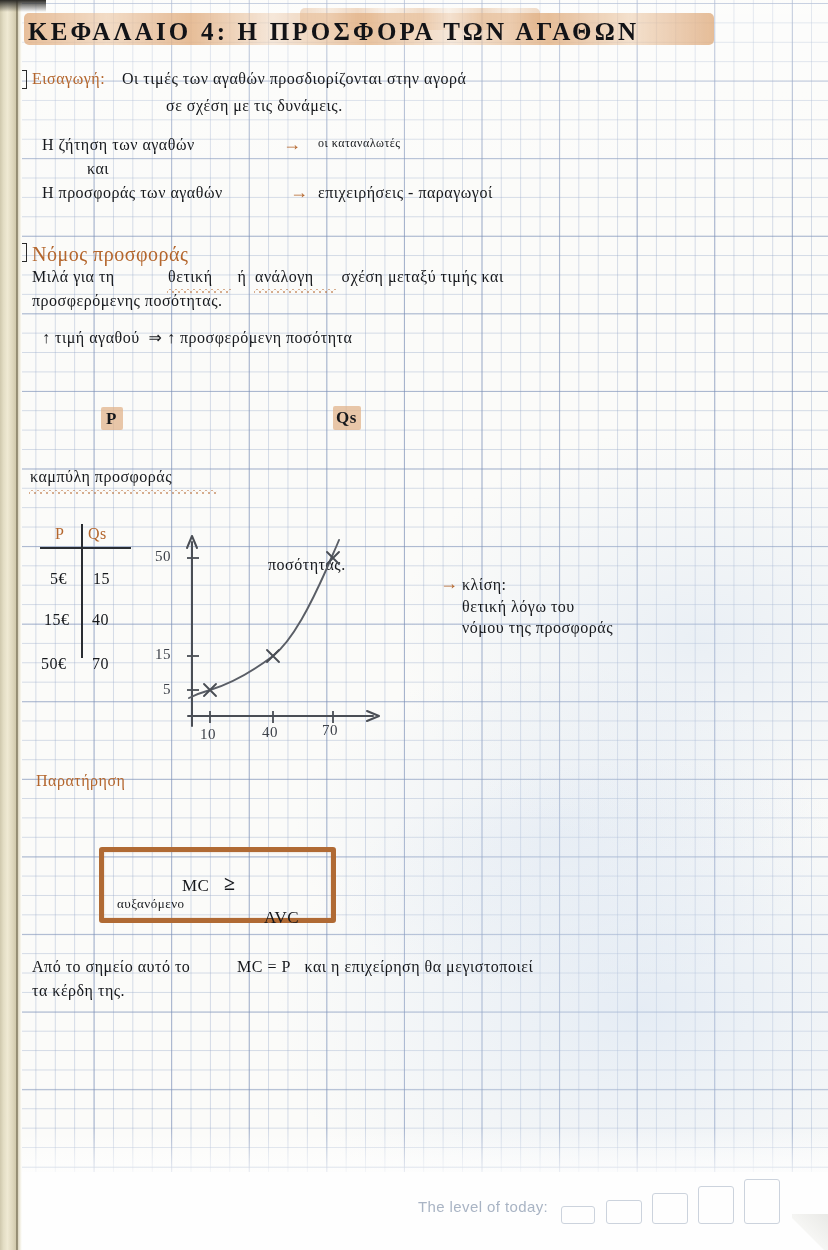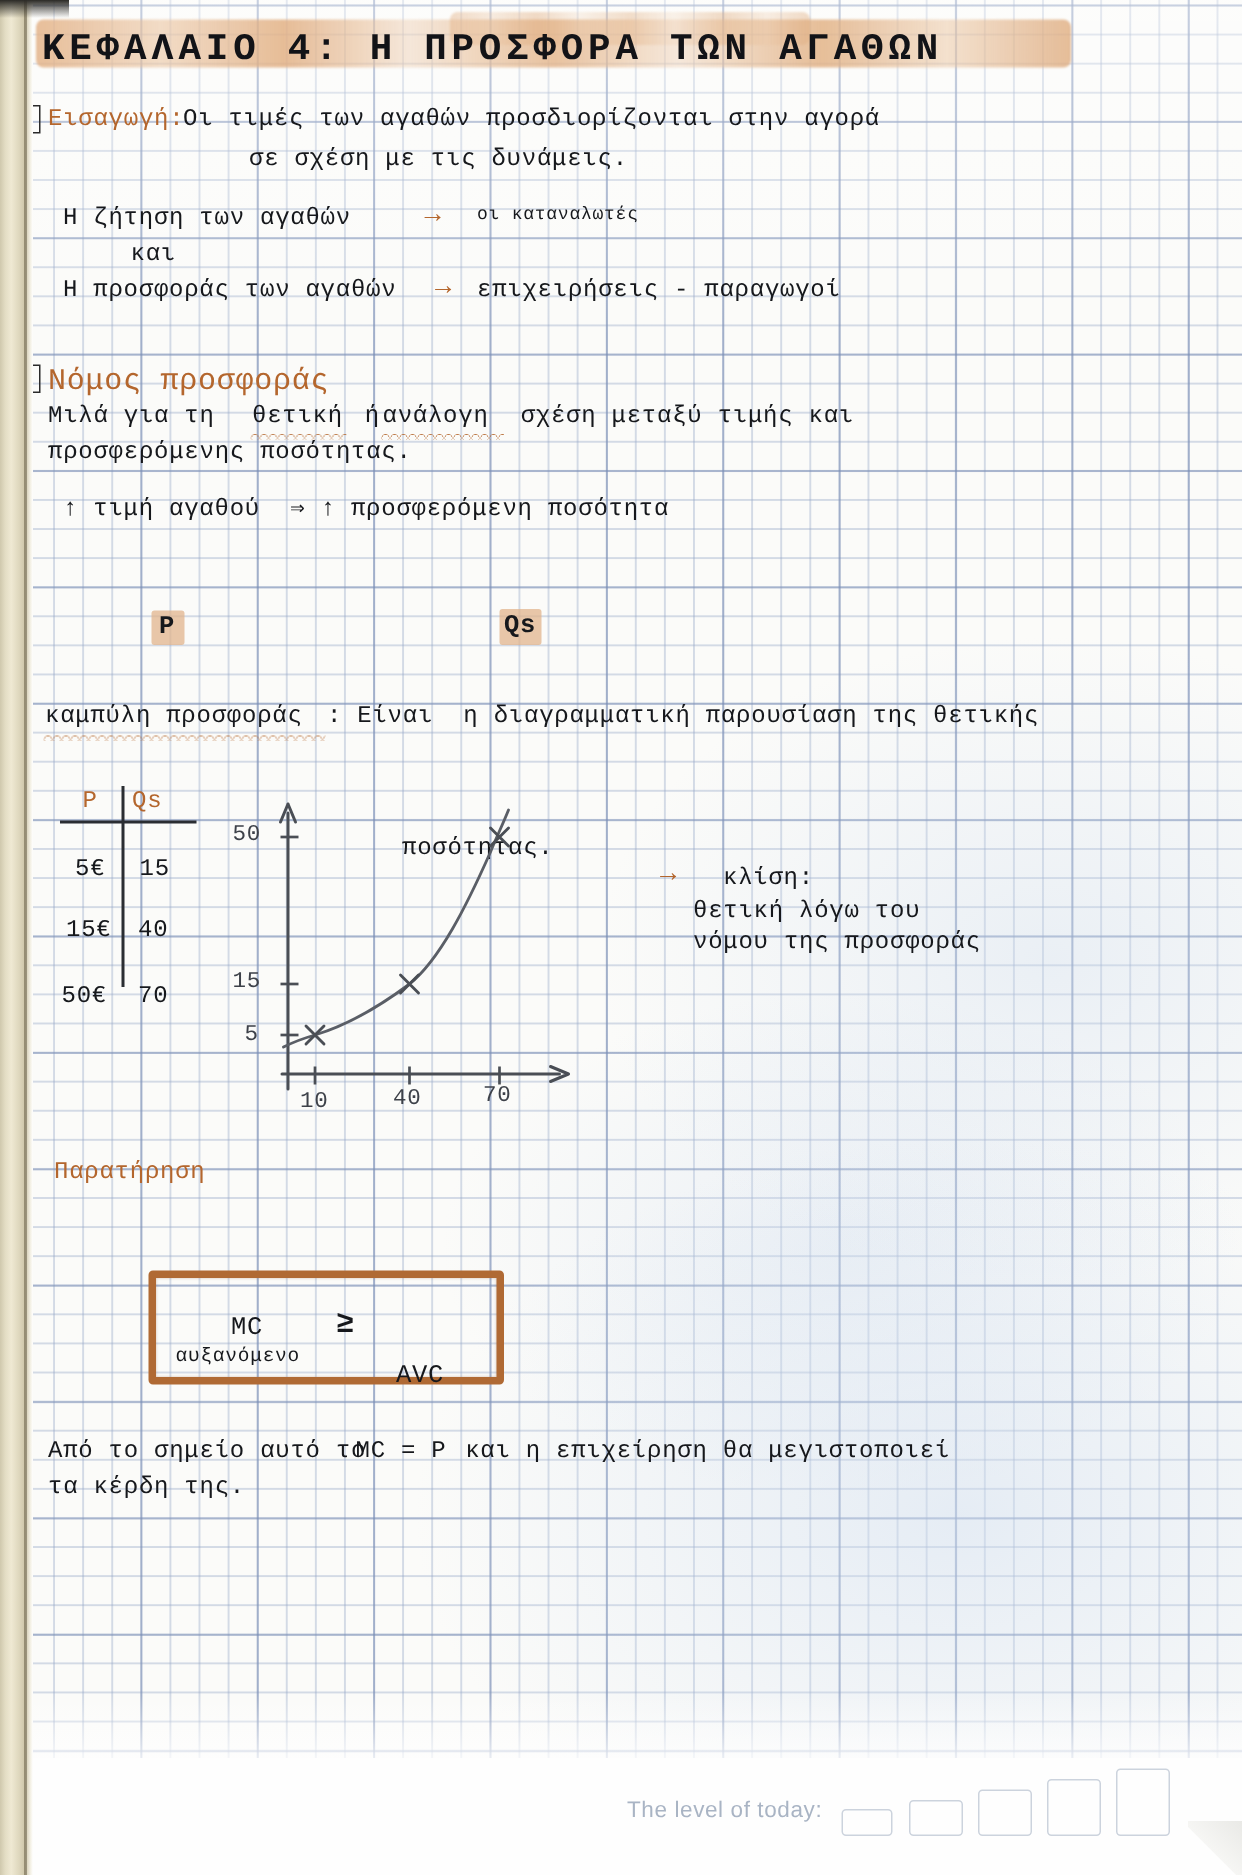--- a/index.html
+++ b/index.html
@@ -59,21 +59,21 @@
     background:linear-gradient(to bottom, #2b2a26, rgba(43,42,38,0));
   }
   .page-corner{
     position:absolute;right:0;bottom:0;width:36px;height:36px;
     background:linear-gradient(225deg,#e9e9e6 0%,#f6f6f4 55%,rgba(255,255,255,0) 56%);
   }
 
   
   .hw{
     position:absolute;
-    font-family:Liberation Mono, monospace;
+    font-family:Liberation Serif, serif;
     color:#16181c;
     letter-spacing:.5px;
     white-space:pre;
     font-weight:500;
     text-align:right;
   }
   .orange{color:#b4662d;}
   .title{
     font-size:25px;font-weight:700;letter-spacing:3.2px;color:#121317;
   }
@@ -175,21 +175,20 @@
 
   <div class="hw" style="left:42px;top:328px;font-size:16px;">↑ τιμή αγαθού  ⇒ ↑ προσφερόμενη ποσότητα</div>
 
   <div class="hl-small" style="left:101px;top:407px;width:22px;height:23px;"></div>
   <div class="hw" style="left:106px;top:409px;font-size:17px;font-weight:700;">P</div>
   <div class="hl-small" style="left:333px;top:406px;width:28px;height:24px;"></div>
   <div class="hw" style="left:336px;top:408px;font-size:17px;font-weight:700;">Qs</div>
 
   <div class="hw" style="left:30px;top:468px;font-size:16px;">καμπύλη προσφοράς</div>
   <div class="squiggle" style="left:29px;top:489px;width:188px;"></div>
-  <div class="hw" style="left:218px;top:468px;font-size:16px;">: Είναι  η διαγραμματική παρουσίαση της θετικής</div>
   <div class="hw" style="left:268px;top:512px;font-size:16px;margin-top:44px;">ποσότητας.</div>
 
   <div>
     <div class="hw orange" style="left:55px;top:525px;font-size:16px;">P</div>
     <div class="hw orange" style="left:88px;top:525px;font-size:16px;">Qs</div>
     <div class="tbl-hline" style="left:40px;top:547px;width:91px;"></div>
     <div class="tbl-vline" style="left:81px;top:524px;height:134px;"></div>
 
     <div>
       <div class="hw" style="left:50px;top:570px;font-size:16px;">5€</div>
@@ -230,28 +229,28 @@
     </g>
   </svg>
   <div class="hw" style="left:155px;top:548px;font-size:15px;color:#3d4149;">50</div>
   <div class="hw" style="left:155px;top:646px;font-size:15px;color:#3d4149;">15</div>
   <div class="hw" style="left:163px;top:681px;font-size:15px;color:#3d4149;">5</div>
   <div class="hw" style="left:200px;top:726px;font-size:15px;color:#3d4149;">10</div>
   <div class="hw" style="left:262px;top:724px;font-size:15px;color:#3d4149;">40</div>
   <div class="hw" style="left:322px;top:722px;font-size:15px;color:#3d4149;">70</div>
 
   <div class="hw orange" style="left:440px;top:573px;font-size:18px;">→</div>
-  <div class="hw" style="left:462px;top:576px;font-size:16px;padding-left:20px;">κλίση:</div>
+  <div class="hw" style="left:462px;top:576px;font-size:16px;">κλίση:</div>
   <div class="hw" style="left:462px;top:598px;font-size:16px;">θετική λόγω του</div>
   <div class="hw" style="left:462px;top:619px;font-size:16px;">νόμου της προσφοράς</div>
 
   <div class="hw orange" style="left:36px;top:772px;font-size:16px;">Παρατήρηση</div>
 
   <div class="mcbox" style="left:99px;top:847px;width:227px;height:66px;"></div>
-  <div class="hw" style="left:154px;top:876px;font-size:17px;">MC</div>
+  <div class="hw" style="left:154px;top:876px;font-size:17px;padding-left:28px;">MC</div>
   <div class="hw" style="left:117px;top:896px;font-size:13px;">αυξανόμενο</div>
   <div class="hw" style="left:224px;top:872px;font-size:20px;font-weight:700;">≥</div>
   <div class="hw" style="left:264px;top:876px;font-size:17px;margin-top:32px;">AVC</div>
 
   <div class="hw" style="left:32px;top:958px;font-size:16px;">Από το σημείο αυτό το </div>
   <div class="hw" style="left:237px;top:958px;font-size:16px;">MC = P</div>
   <div class="hw" style="left:300px;top:958px;font-size:16px;"> και η επιχείρηση θα μεγιστοποιεί</div>
   <div class="hw" style="left:32px;top:982px;font-size:16px;">τα κέρδη της.</div>
 
   <div class="bottom-fade"></div>

